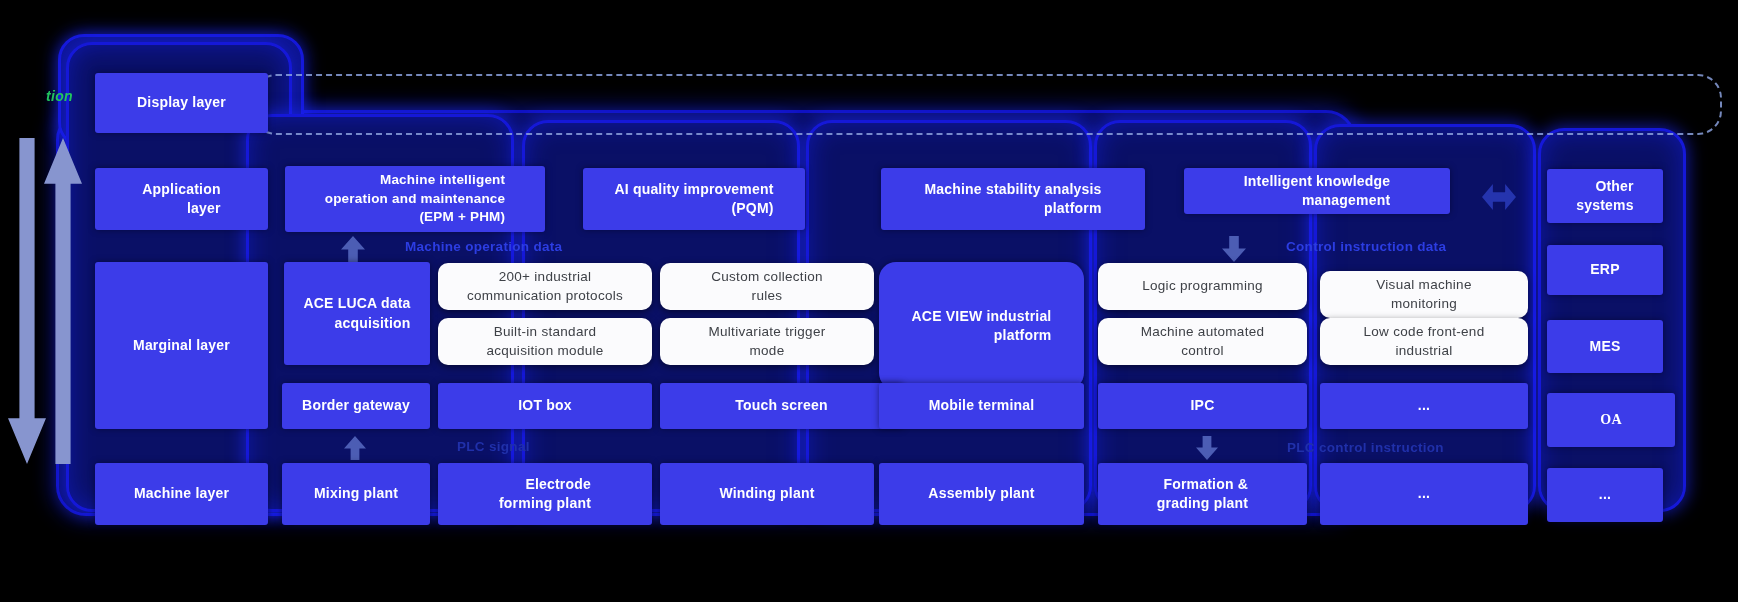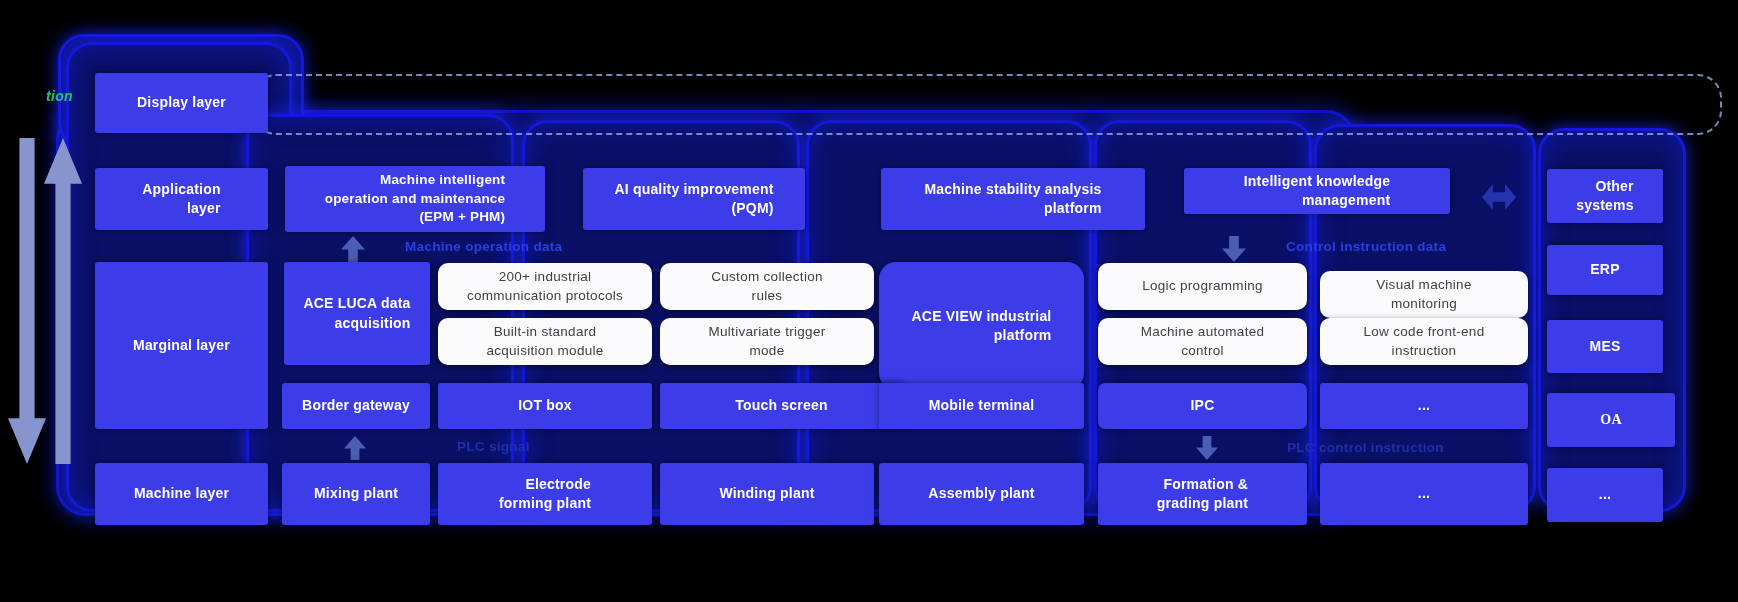--- a/index.html
+++ b/index.html
@@ -98,27 +98,27 @@
 <div class="abs card" style="left:660px;top:318px;width:214px;height:47px;">Multivariate trigger
 mode</div>
 <div class="abs box" style="left:879px;top:262px;width:205px;height:128px;border-radius:17px;">ACE VIEW industrial
 platform</div>
 <div class="abs card" style="left:1098px;top:263px;width:209px;height:47px;">Logic programming</div>
 <div class="abs card" style="left:1098px;top:318px;width:209px;height:47px;">Machine automated
 control</div>
 <div class="abs card" style="left:1320px;top:263px;width:208px;height:47px;margin-top:8px;">Visual machine
 monitoring</div>
 <div class="abs card" style="left:1320px;top:318px;width:208px;height:47px;">Low code front-end
-instruction</div>
+industrial</div>
 
 <div class="abs box" style="left:282px;top:383px;width:148px;height:46px;">Border gateway</div>
 <div class="abs box" style="left:438px;top:383px;width:214px;height:46px;">IOT box</div>
 <div class="abs box" style="left:660px;top:383px;width:243px;height:46px;">Touch screen</div>
 <div class="abs box" style="left:879px;top:383px;width:205px;height:46px;">Mobile terminal</div>
-<div class="abs box" style="left:1098px;top:383px;width:209px;height:46px;border-radius:7px;">IPC</div>
+<div class="abs box" style="left:1098px;top:383px;width:209px;height:46px;">IPC</div>
 <div class="abs box" style="left:1320px;top:383px;width:208px;height:46px;">...</div>
 
 <div class="abs small-up mini" style="left:344px;top:436px;width:22px;height:24px;"></div>
 <span class="abs flow dim" style="left:457px;top:439px;">PLC signal</span>
 <div class="abs small-down mini" style="left:1196px;top:436px;width:22px;height:24px;"></div>
 <span class="abs flow dim" style="left:1287px;top:440px;">PLC control instruction</span>
 
 <div class="abs box" style="left:282px;top:463px;width:148px;height:62px;">Mixing plant</div>
 <div class="abs box" style="left:438px;top:463px;width:214px;height:62px;">Electrode
 forming plant</div>

